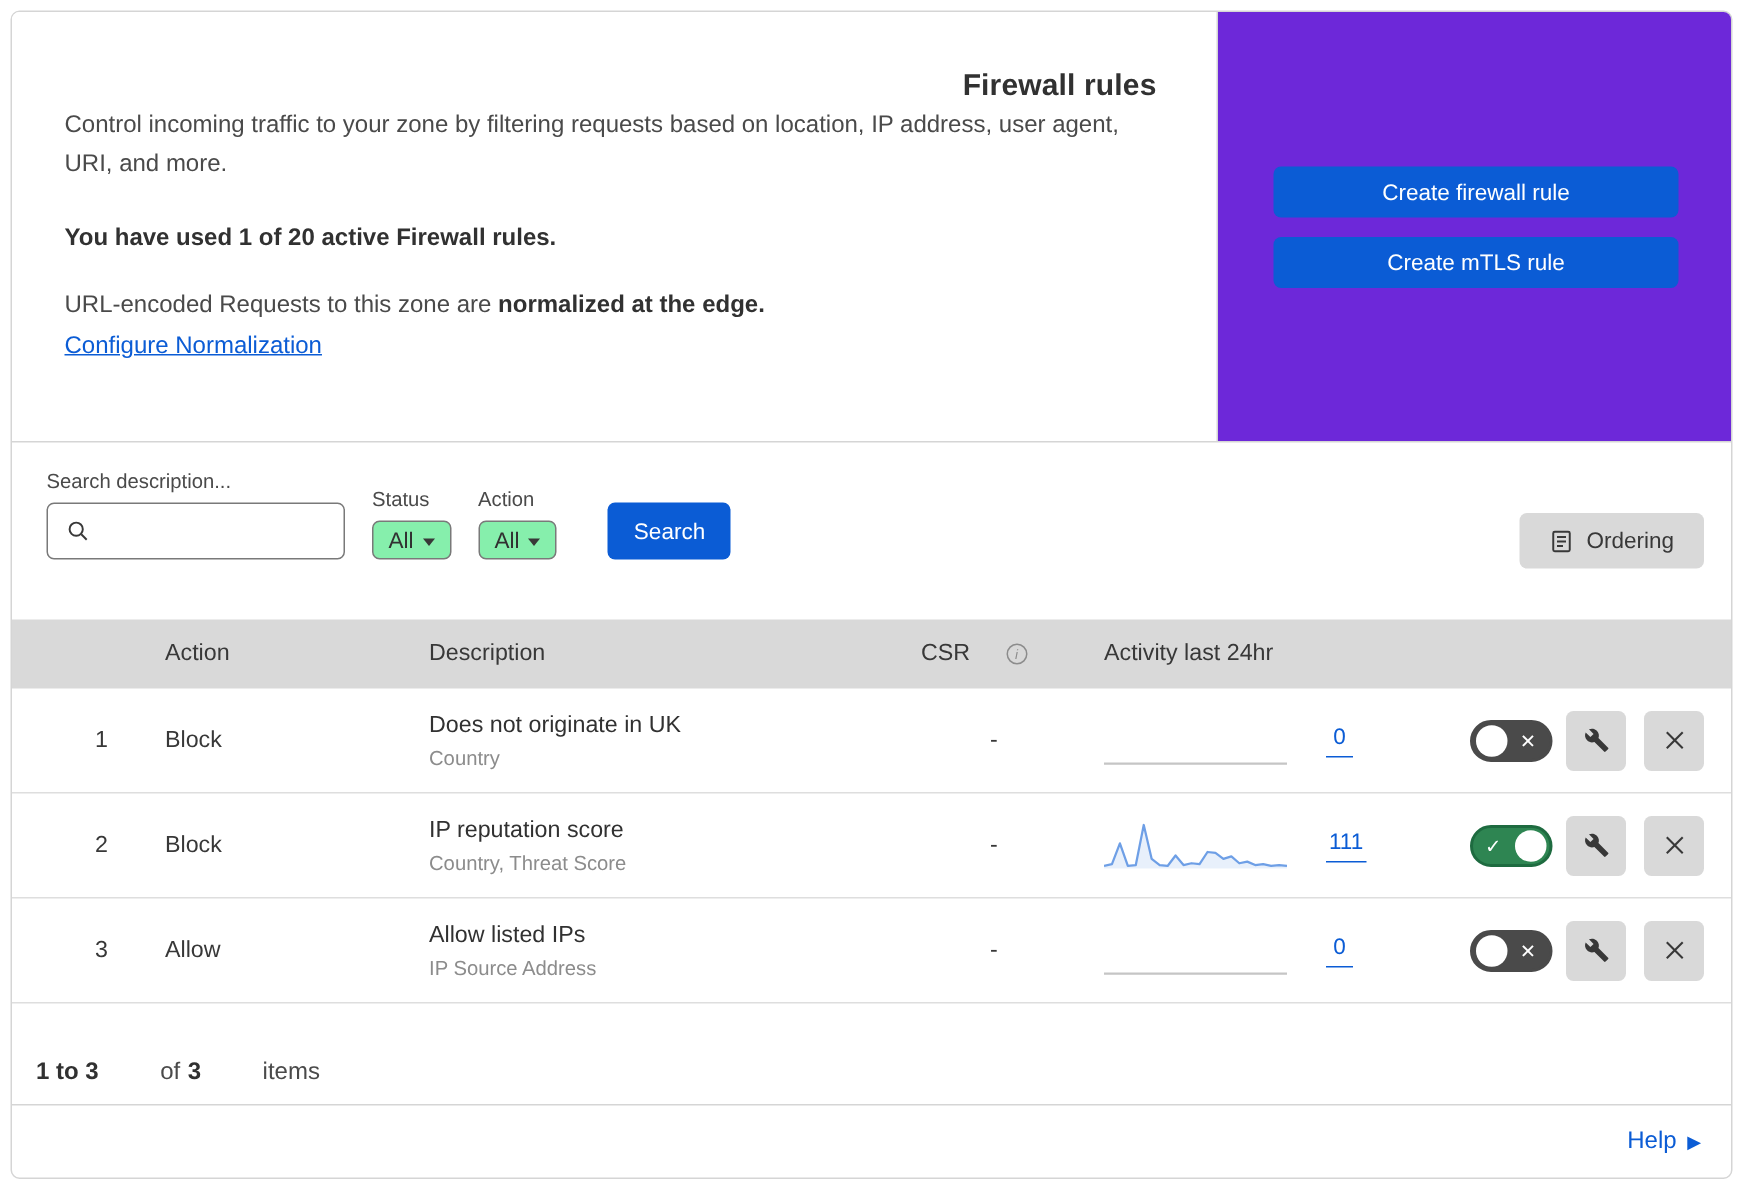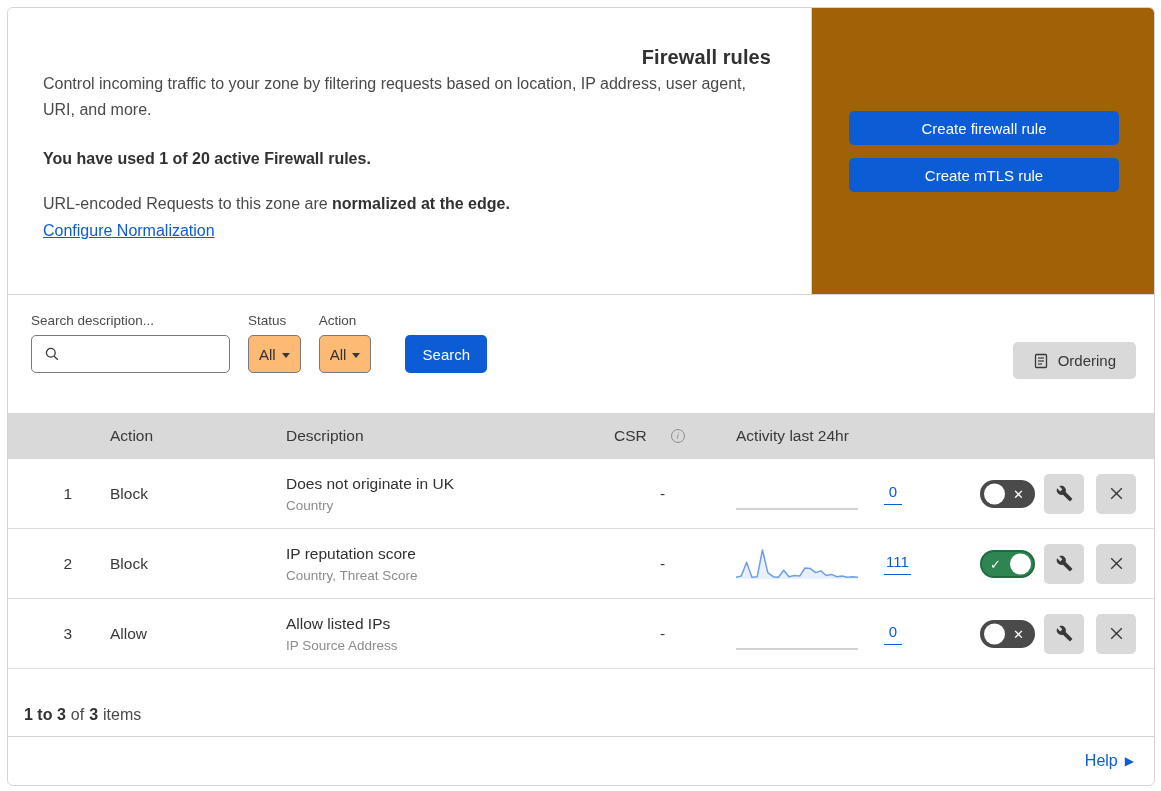--- a/index.html
+++ b/index.html
@@ -24,21 +24,21 @@
   }
   .card{
     position:absolute;left:7px;top:7px;width:1148px;height:779px;
     border:1px solid var(--border);border-radius:6px;
     background:#fff;overflow:hidden;
     display:flex;flex-direction:column;
   }
   
   .intro{display:flex;height:287px;border-bottom:1px solid var(--border);flex:none;}
   .intro-left{width:804px;border-right:1px solid var(--border);padding:38px 40px 0 35px;background:#fff;}
-  .intro-right{flex:1;background:#a16207;padding:103px 35px 0 37px;display:flex;flex-direction:column;gap:13px;}
+  .intro-right{flex:1;background:#6d28d9;padding:103px 35px 0 37px;display:flex;flex-direction:column;gap:13px;}
   .page-title{font-size:20px;font-weight:600;color:var(--txt-dark);letter-spacing:.1px;text-align:right;}
   .intro-desc{margin-top:2px;font-size:16px;line-height:26px;max-width:712px;color:var(--txt-body);}
   .usage-line{margin-top:27px;font-size:16px;font-weight:700;color:var(--txt-dark);}
   .norm-line{margin-top:27px;font-size:16px;color:var(--txt-body);}
   .norm-line b{color:var(--txt-dark);}
   .link{color:var(--accent);text-decoration:underline;cursor:pointer;font-size:16px;}
   .norm-link{display:inline-block;margin-top:9px;}
   .btn-primary{
     display:block;width:100%;height:34px;background:var(--accent);color:#fff;
     border:none;border-radius:5px;font-size:15px;font-family:inherit;cursor:pointer;
@@ -47,21 +47,21 @@
   .filterbar{height:118px;position:relative;padding:18px 18px 0 23px;flex:none;}
   .filters{display:flex;align-items:flex-end;gap:18px;}
   .fgroup{display:flex;flex-direction:column;gap:7px;}
   .flabel{font-size:13.5px;color:var(--txt-body);}
   .search-box{
     width:199px;height:38px;border:1px solid #797979;border-radius:5px;background:#fff;
     display:flex;align-items:center;padding-left:12px;
   }
   .search-box input{border:none;outline:none;flex:1;font-size:15px;font-family:inherit;margin-left:8px;min-width:0;background:transparent;}
   .dropdown{
-    height:38px;border:1px solid #797979;border-radius:5px;background:#fdba74;
+    height:26px;border:1px solid #797979;border-radius:5px;background:#86efac;
     display:flex;align-items:center;justify-content:space-between;gap:6px;
     padding:0 10px;font-size:15px;color:var(--txt-dark);cursor:pointer;font-family:inherit;
   }
   .caret{width:0;height:0;border-left:4px solid transparent;border-right:4px solid transparent;border-top:5px solid #383838;margin-top:2px;}
   .btn-search{width:82px;height:38px;background:var(--accent);color:#fff;border:none;border-radius:5px;font-size:15px;font-family:inherit;cursor:pointer;margin-left:16px;}
   .btn-ordering{
     position:absolute;right:18px;top:47px;height:37px;padding:16px 20px;
     background:var(--btn-gray);border:none;border-radius:5px;color:#383838;font-size:15px;
     display:flex;align-items:center;gap:9px;cursor:pointer;font-family:inherit;
   }
@@ -95,21 +95,21 @@
   .toggle.on{background:var(--toggle-on);border-color:var(--toggle-on-border);}
   .toggle.on .t-knob{right:2px;}
   .toggle.on .t-check{left:8px;display:block;}
   .icon-btn{
     width:40px;height:40px;background:var(--btn-gray);border:none;border-radius:5px;
     display:flex;align-items:center;justify-content:center;cursor:pointer;color:#383838;
   }
   
   .items-footer{flex:1;display:flex;align-items:flex-end;padding:0 0 12px 16px;border-bottom:1px solid var(--border);font-size:16px;}
   .items-footer b{color:var(--txt-dark);}
-  .items-footer .dim{color:var(--txt-body);}
+  .items-footer .dim{color:var(--txt-body);margin-left:36px;}
   .items-footer span{margin-right:5px;}
   .help-bar{height:48px;flex:none;display:flex;align-items:center;justify-content:flex-end;padding-right:20px;}
   .help-link{color:var(--accent);font-size:16px;text-decoration:none;display:flex;align-items:center;gap:7px;cursor:pointer;}
   .help-arrow{font-size:12px;line-height:1;}
 </style>
 </head>
 <body>
 
 <div class="card">
 

